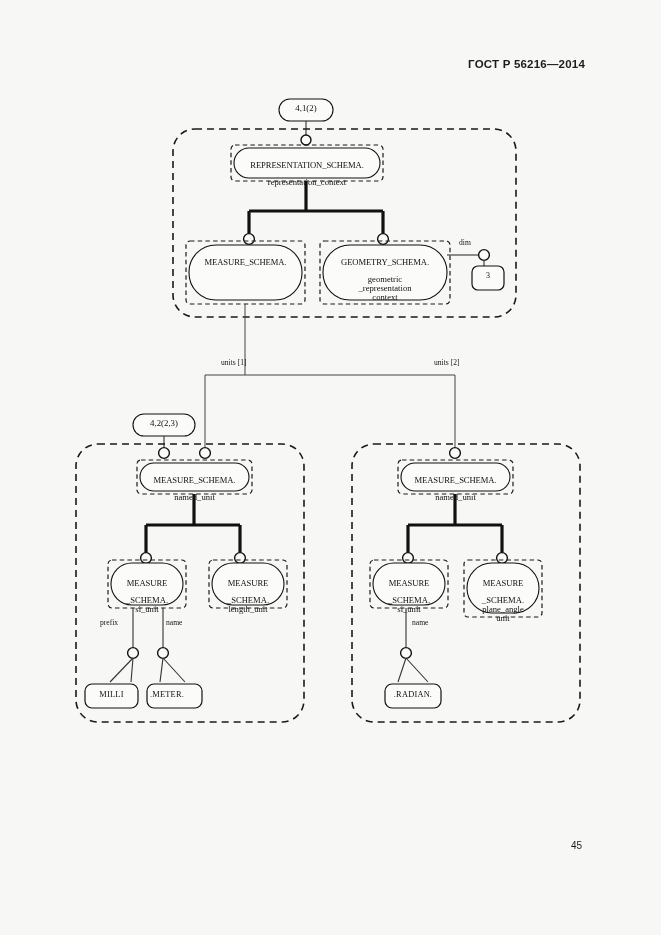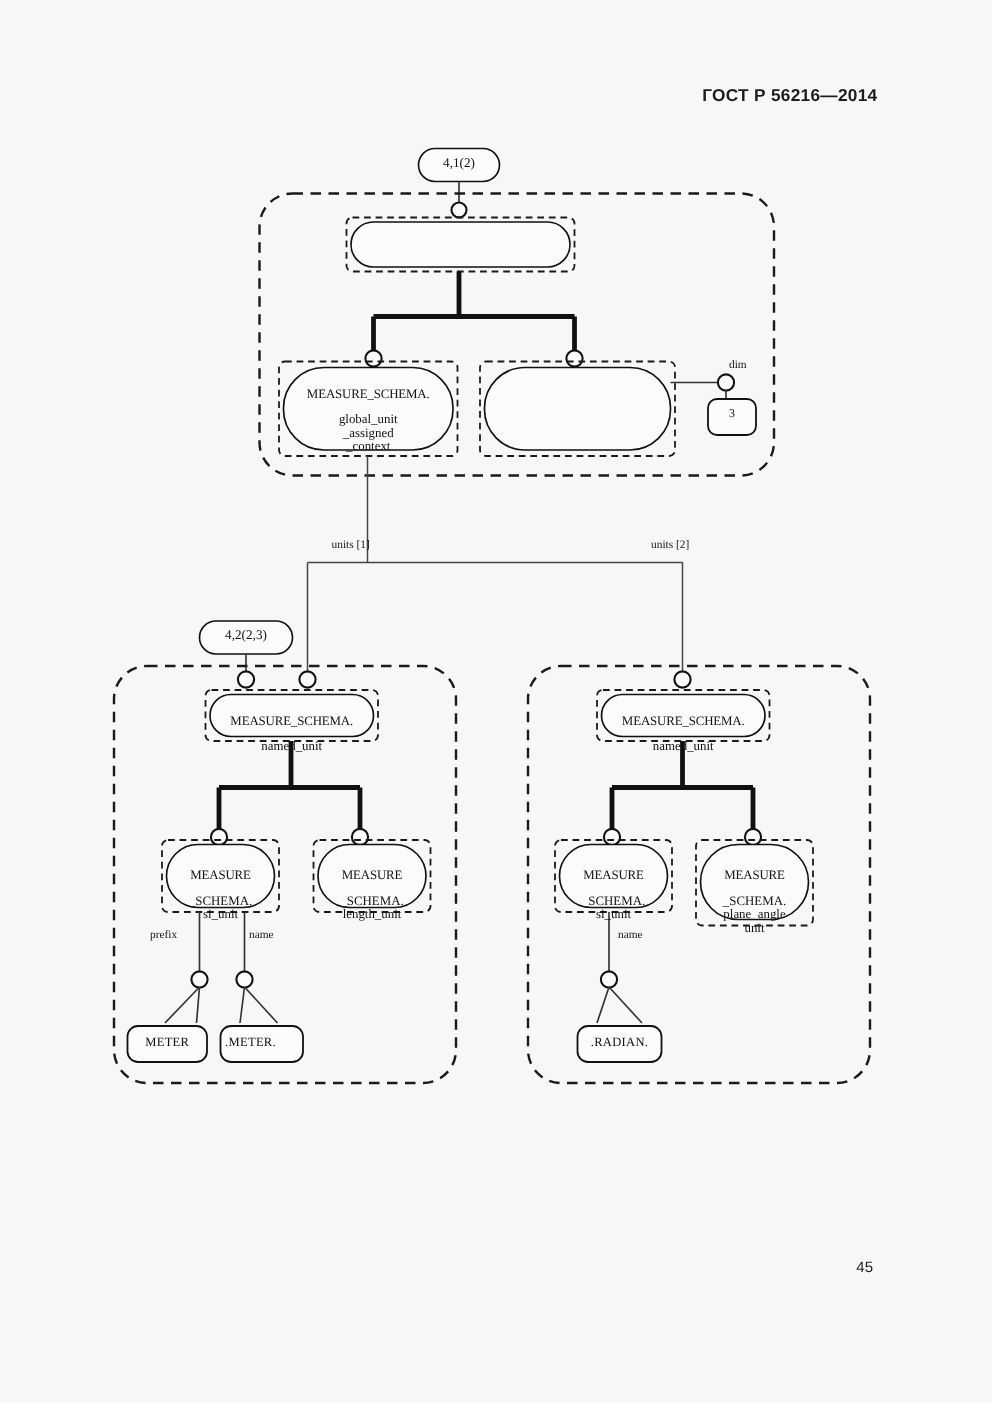--- a/index.html
+++ b/index.html
@@ -257,30 +257,37 @@
       <path class="thinner" d="M406,658 L398,682"></path>
       <path class="thinner" d="M406,658 L428,682"></path>
       <rect class="leafbox" x="385" y="684" width="56" height="24" rx="7" ry="7"></rect>
     </g>
   </svg>
 
   <div id="labels">
 
     <div class="node-text tag-label" style="left:279px; top:104px; width:54px;">4,1(2)</div>
 
+    <div class="node-text schema-label" style="left:234px; top:152px; width:146px;">
+      <span class="l1">REPRESENTATION_SCHEMA.</span>
+      <span class="l2">representation_context</span>
+    </div>
 
     <div class="node-text schema-label" style="left:189px; top:249px; width:113px;">
       <span class="l1">MEASURE_SCHEMA.</span>
-      <span class="l2">global_unit
-_assigned
-_context</span>
-    </div>
-
-
-    <div class="edge-label" style="left:459px; top:238px;margin-left:27px;">dim</div>
+    </div>
+
+    <div class="node-text schema-label" style="left:323px; top:249px; width:124px;">
+      <span class="l1">GEOMETRY_SCHEMA.</span>
+      <span class="l2">geometric
+_representation
+context</span>
+    </div>
+
+    <div class="edge-label" style="left:459px; top:238px;">dim</div>
     <div class="node-text small-num" style="left:472px; top:272px; width:32px;">3</div>
 
     <div class="edge-label" style="left:189px; top:358px;margin-left:32px;">units [1]</div>
     <div class="edge-label" style="left:434px; top:358px;">units [2]</div>
 
     <div class="node-text tag-label" style="left:133px; top:419px; width:62px;text-align:center;">4,2(2,3)</div>
 
     <div class="node-text schema-label" style="left:140px; top:467px; width:109px;">
       <span class="l1">MEASURE_SCHEMA.</span>
       <span class="l2">named_unit</span>
@@ -294,21 +301,21 @@
 
     <div class="node-text schema-label" style="left:212px; top:570px; width:72px;">
       <span class="l1">MEASURE</span>
       <span class="l2">_SCHEMA.
 length_unit</span>
     </div>
 
     <div class="edge-label" style="left:100px; top:618px;">prefix</div>
     <div class="edge-label" style="left:166px; top:618px;">name</div>
 
-    <div class="node-text leaf-label" style="left:85px; top:691px; width:53px;">METER</div>
+    <div class="node-text leaf-label" style="left:85px; top:691px; width:53px;">MILLI</div>
     <div class="node-text leaf-label" style="left:147px; top:691px; width:40px;">.METER.</div>
 
     <div class="node-text schema-label" style="left:401px; top:467px; width:109px;">
       <span class="l1">MEASURE_SCHEMA.</span>
       <span class="l2">named_unit</span>
     </div>
 
     <div class="node-text schema-label" style="left:373px; top:570px; width:72px;">
       <span class="l1">MEASURE</span>
       <span class="l2">_SCHEMA.

